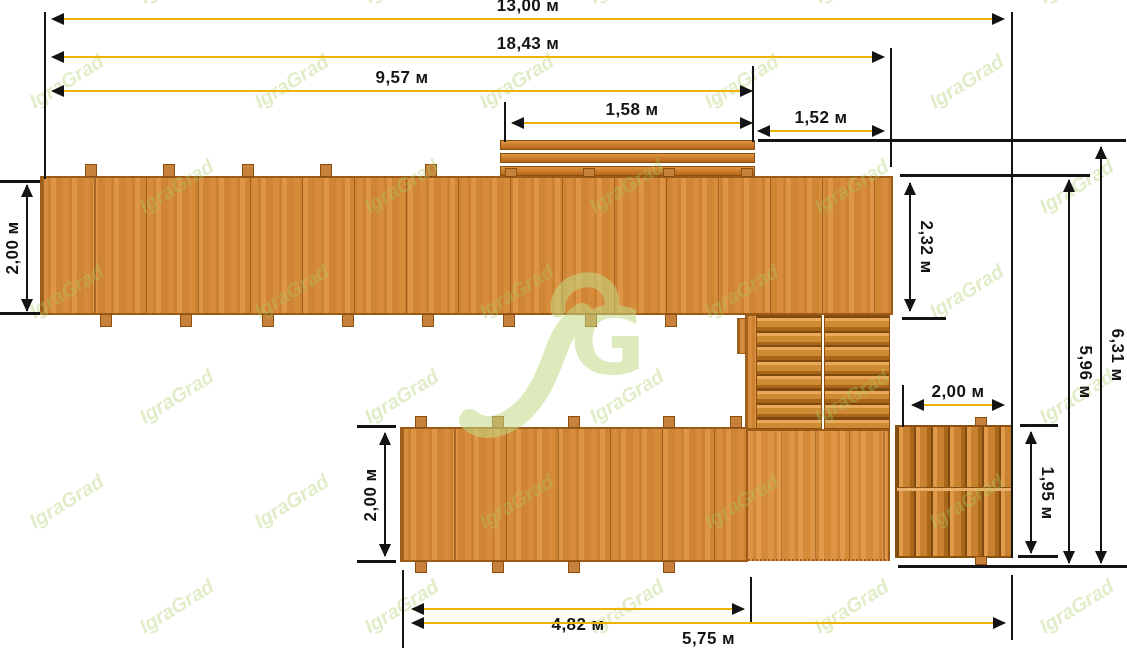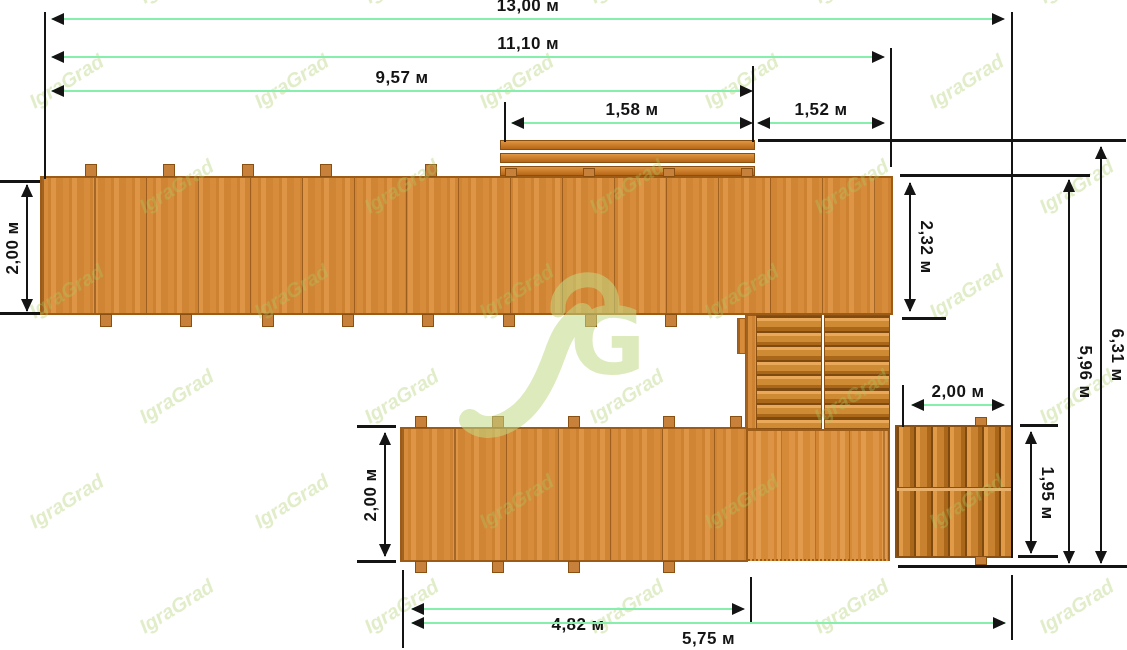--- a/index.html
+++ b/index.html
@@ -26,21 +26,21 @@
     border:1px solid #8a5012;}
   .planks-h{background:repeating-linear-gradient(90deg,
       #7e4a10 0 2px, #e09a48 2px 6px, #c8812f 6px 13px, #aa6619 13px 17px);
     border:2px solid #8a5012;}
   .tab{position:absolute;width:12px;background:#c8813a;border:1px solid #8a5012;
        box-sizing:border-box;z-index:2;}
   .bench-plank{height:8px;margin-bottom:3px;
       background:linear-gradient(180deg,#e09643,#b66617);border:1px solid #8a5012;}
   
   .tick{position:absolute;background:#141414;z-index:5;}
-  .hdim{position:absolute;height:2px;background:#86efac;z-index:5;}
+  .hdim{position:absolute;height:2px;background:#eab308;z-index:5;}
   .hdim::before{content:"";position:absolute;left:-1px;top:-5px;width:0;height:0;
       border:6px solid transparent;border-left:0;border-right:13px solid #141414;}
   .hdim::after{content:"";position:absolute;right:-1px;top:-5px;width:0;height:0;
       border:6px solid transparent;border-right:0;border-left:13px solid #141414;}
   .vdim{position:absolute;width:2px;background:#141414;z-index:5;}
   .vdim::before{content:"";position:absolute;top:-1px;left:-5px;width:0;height:0;
       border:6px solid transparent;border-top:0;border-bottom:13px solid #141414;}
   .vdim::after{content:"";position:absolute;bottom:-1px;left:-5px;width:0;height:0;
       border:6px solid transparent;border-bottom:0;border-top:13px solid #141414;}
   .dlabel{position:absolute;left:50%;bottom:6px;transform:translateX(-50%);
@@ -174,29 +174,29 @@
   <div class="tick" style="left:0px;top:180px;width:40px;height:3px;"></div>
   <div class="tick" style="left:0px;top:312px;width:40px;height:3px;"></div>
   <div class="tick" style="left:357px;top:425px;width:39px;height:3px;"></div>
   <div class="tick" style="left:357px;top:560px;width:39px;height:3px;"></div>
   <div class="tick" style="left:1018px;top:555px;width:40px;height:3px;"></div>
 
   <div class="hdim" style="left:52px;top:18px;width:952px;">
     <span class="dlabel">13,00 м</span>
   </div>
   <div class="hdim" style="left:52px;top:56px;width:832px;">
-    <span class="dlabel" style="left:calc(50% + 60px);">11,10 м</span>
+    <span class="dlabel" style="left:calc(50% + 60px);">18,43 м</span>
   </div>
   <div class="hdim" style="left:52px;top:90px;width:700px;">
     <span class="dlabel">9,57 м</span>
   </div>
   <div class="hdim" style="left:512px;top:122px;width:240px;">
     <span class="dlabel">1,58 м</span>
   </div>
-  <div class="hdim" style="left:758px;top:122px;width:126px;">
+  <div class="hdim" style="left:758px;top:130px;width:126px;">
     <span class="dlabel">1,52 м</span>
   </div>
   <div class="hdim" style="left:912px;top:404px;width:92px;">
     <span class="dlabel">2,00 м</span>
   </div>
   <div class="hdim below" style="left:412px;top:608px;width:332px;">
     <span class="dlabel">4,82 м</span>
   </div>
   <div class="hdim below" style="left:412px;top:622px;width:593px;">
     <span class="dlabel">5,75 м</span>

